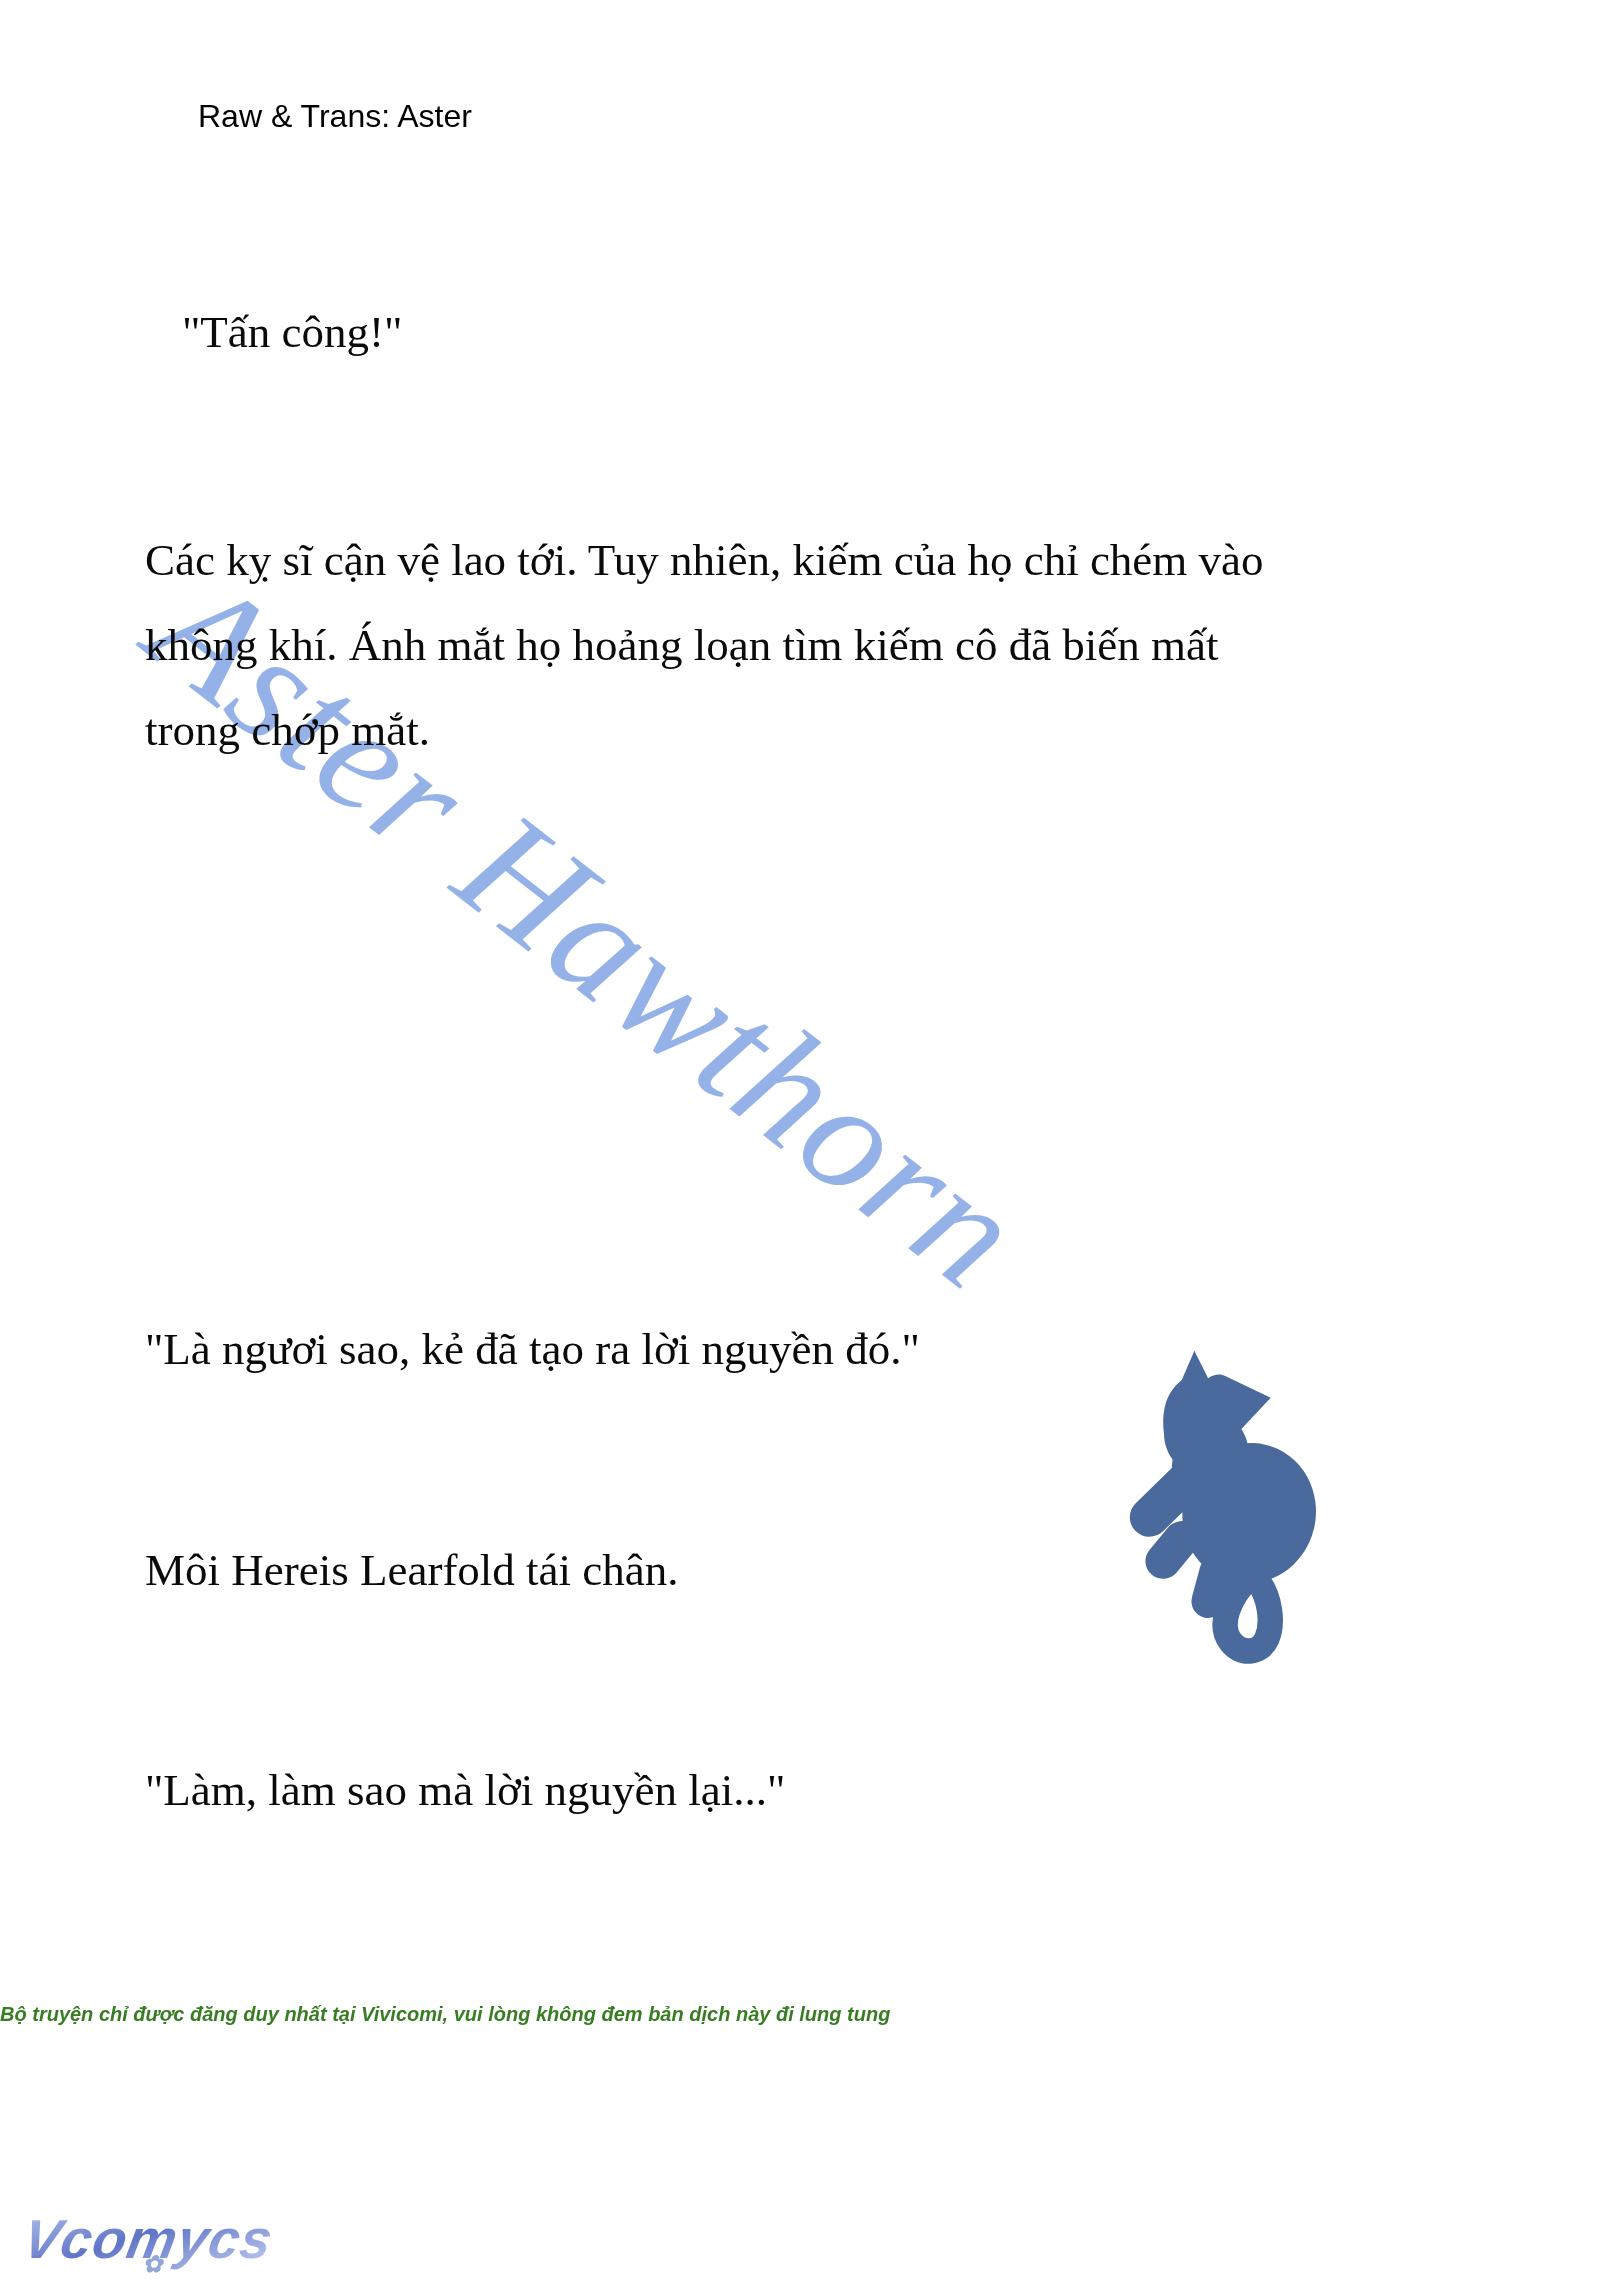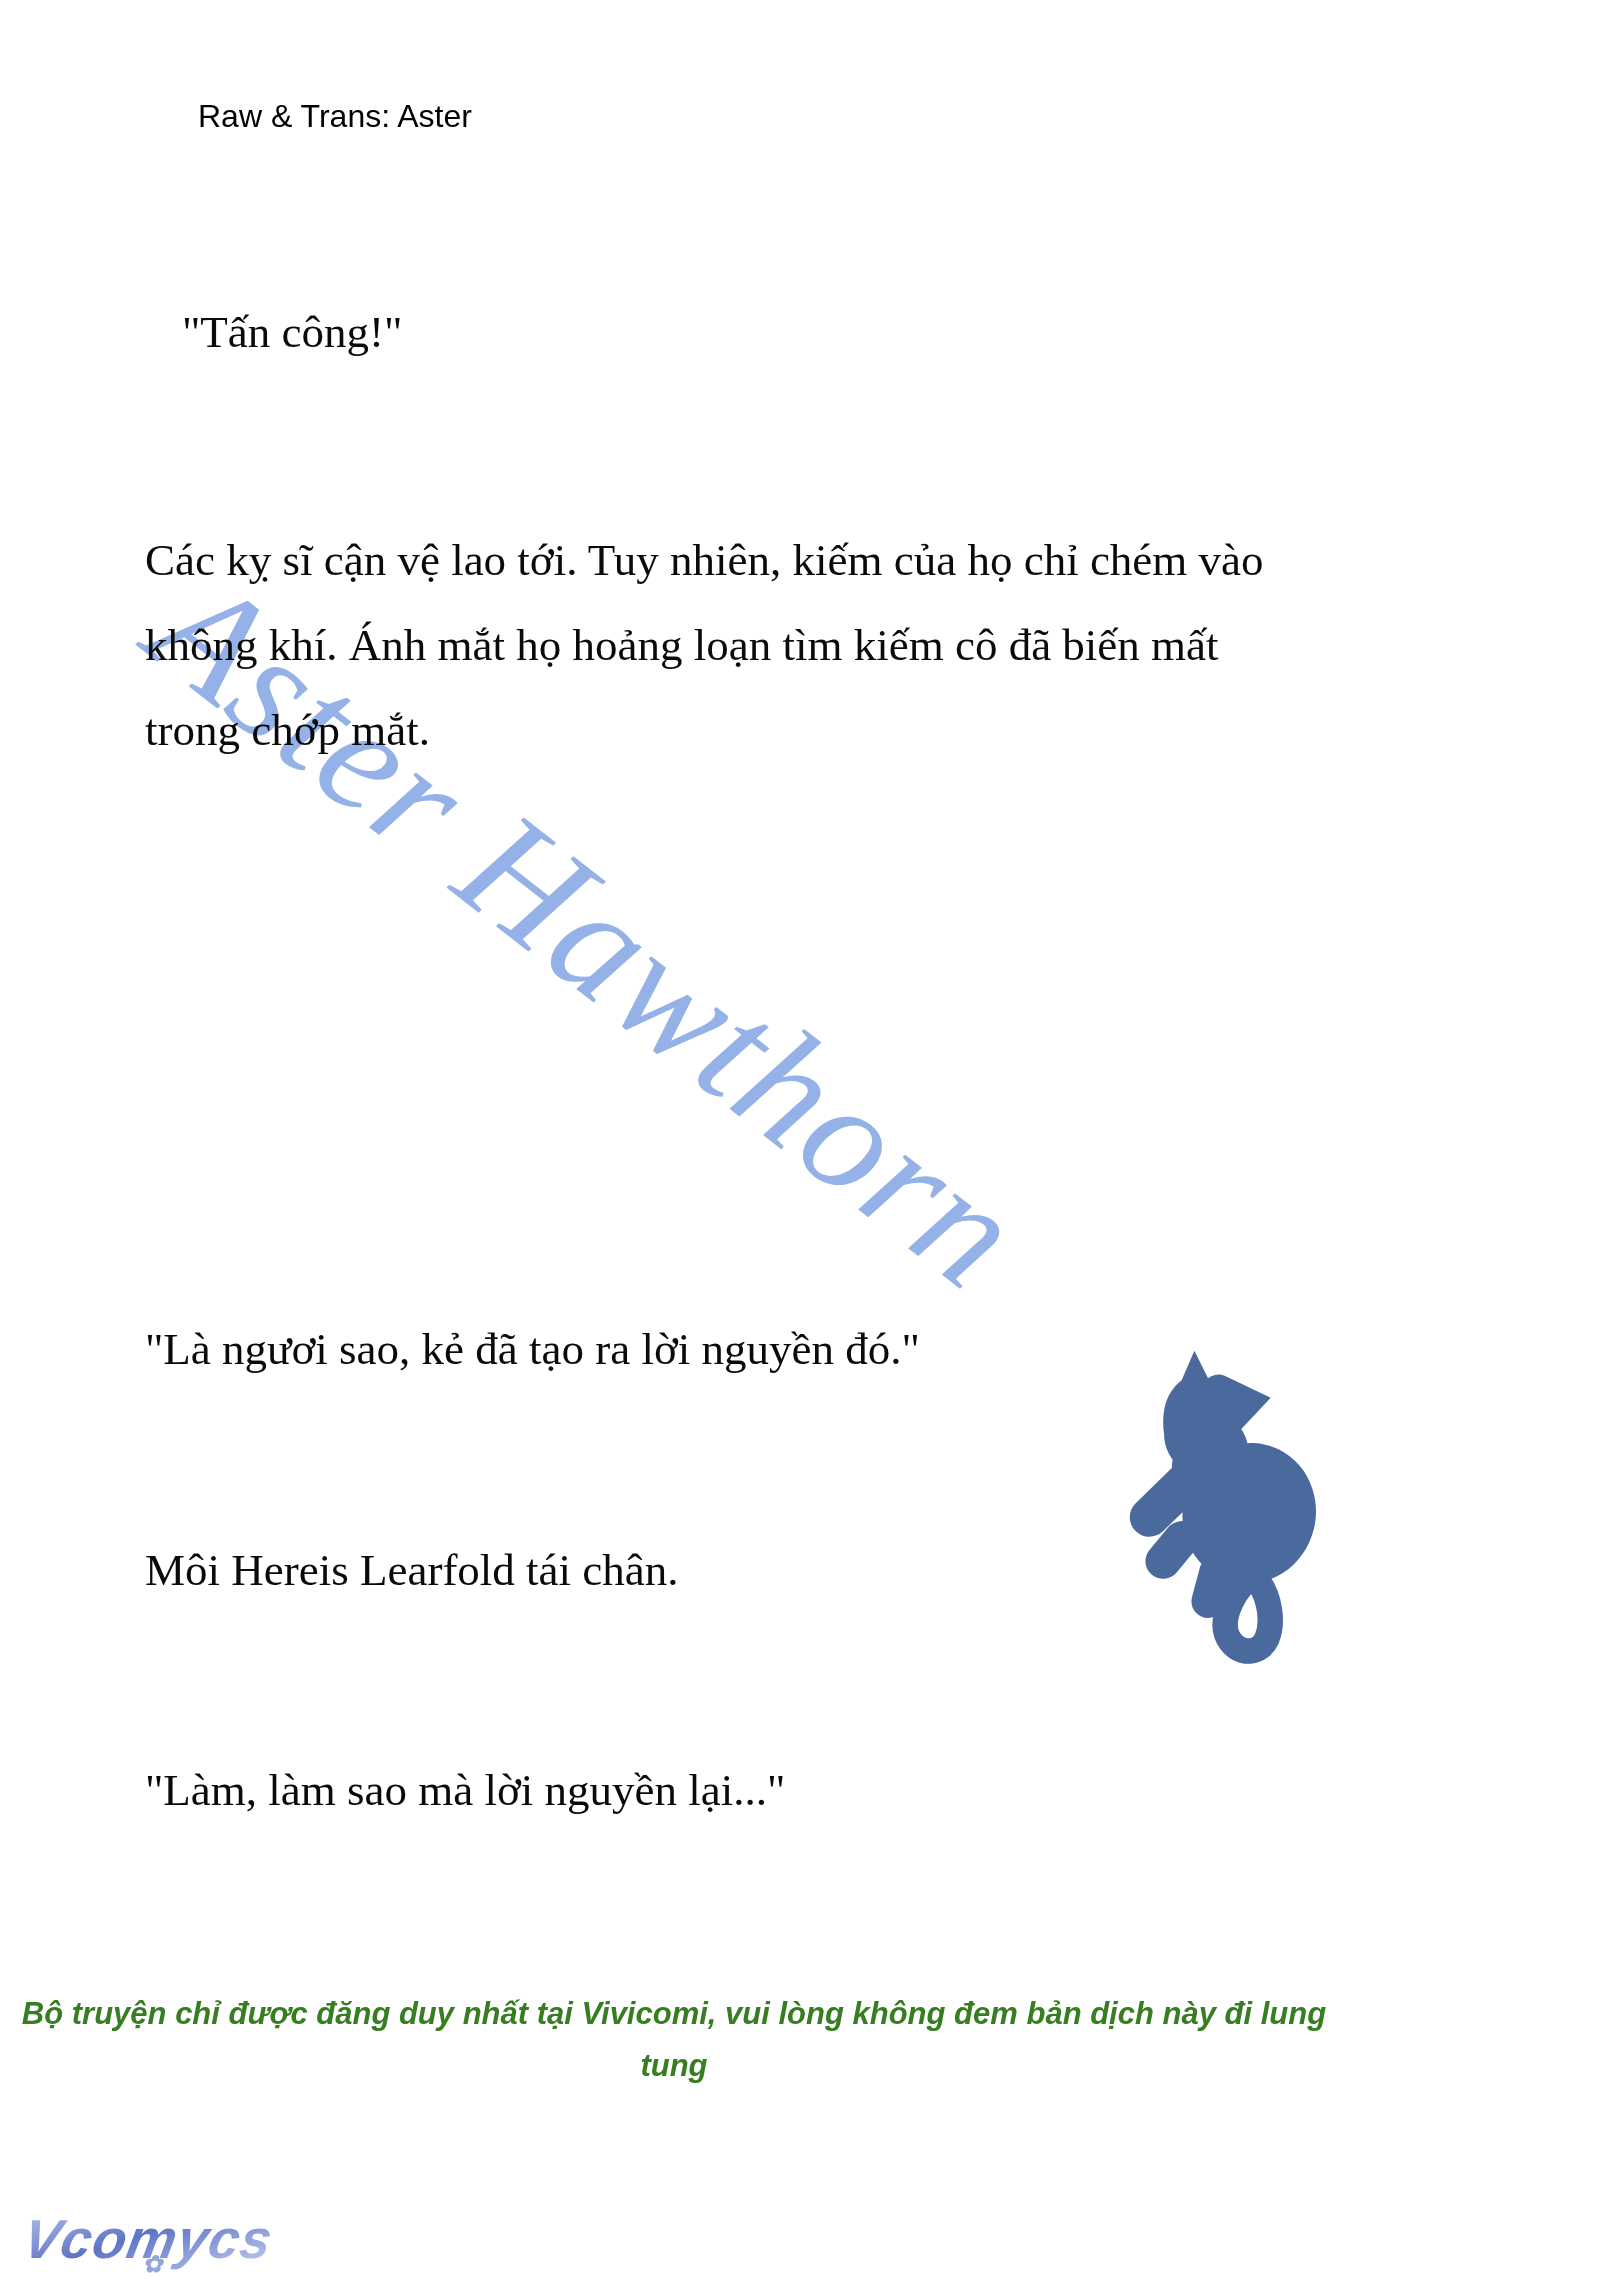--- a/index.html
+++ b/index.html
@@ -57,25 +57,25 @@
     top: 1341px;
     width: 218px;
     height: 323px;
     z-index: 3;
   }
   .footer {
     position: absolute;
     left: 0;
     top: 1988px;
     width: 1348px;
-    text-align: center;
+    text-align: left;
     font-family: "Liberation Sans", sans-serif;
     font-style: italic;
     font-weight: bold;
-    font-size: 31px;
+    font-size: 20px;
     line-height: 52px;
     color: #377d22;
     z-index: 2;
   }
   .logo {
     position: absolute;
     left: 23.5px;
     top: 2207px;
     z-index: 2;
     font-family: "Liberation Sans", sans-serif;

